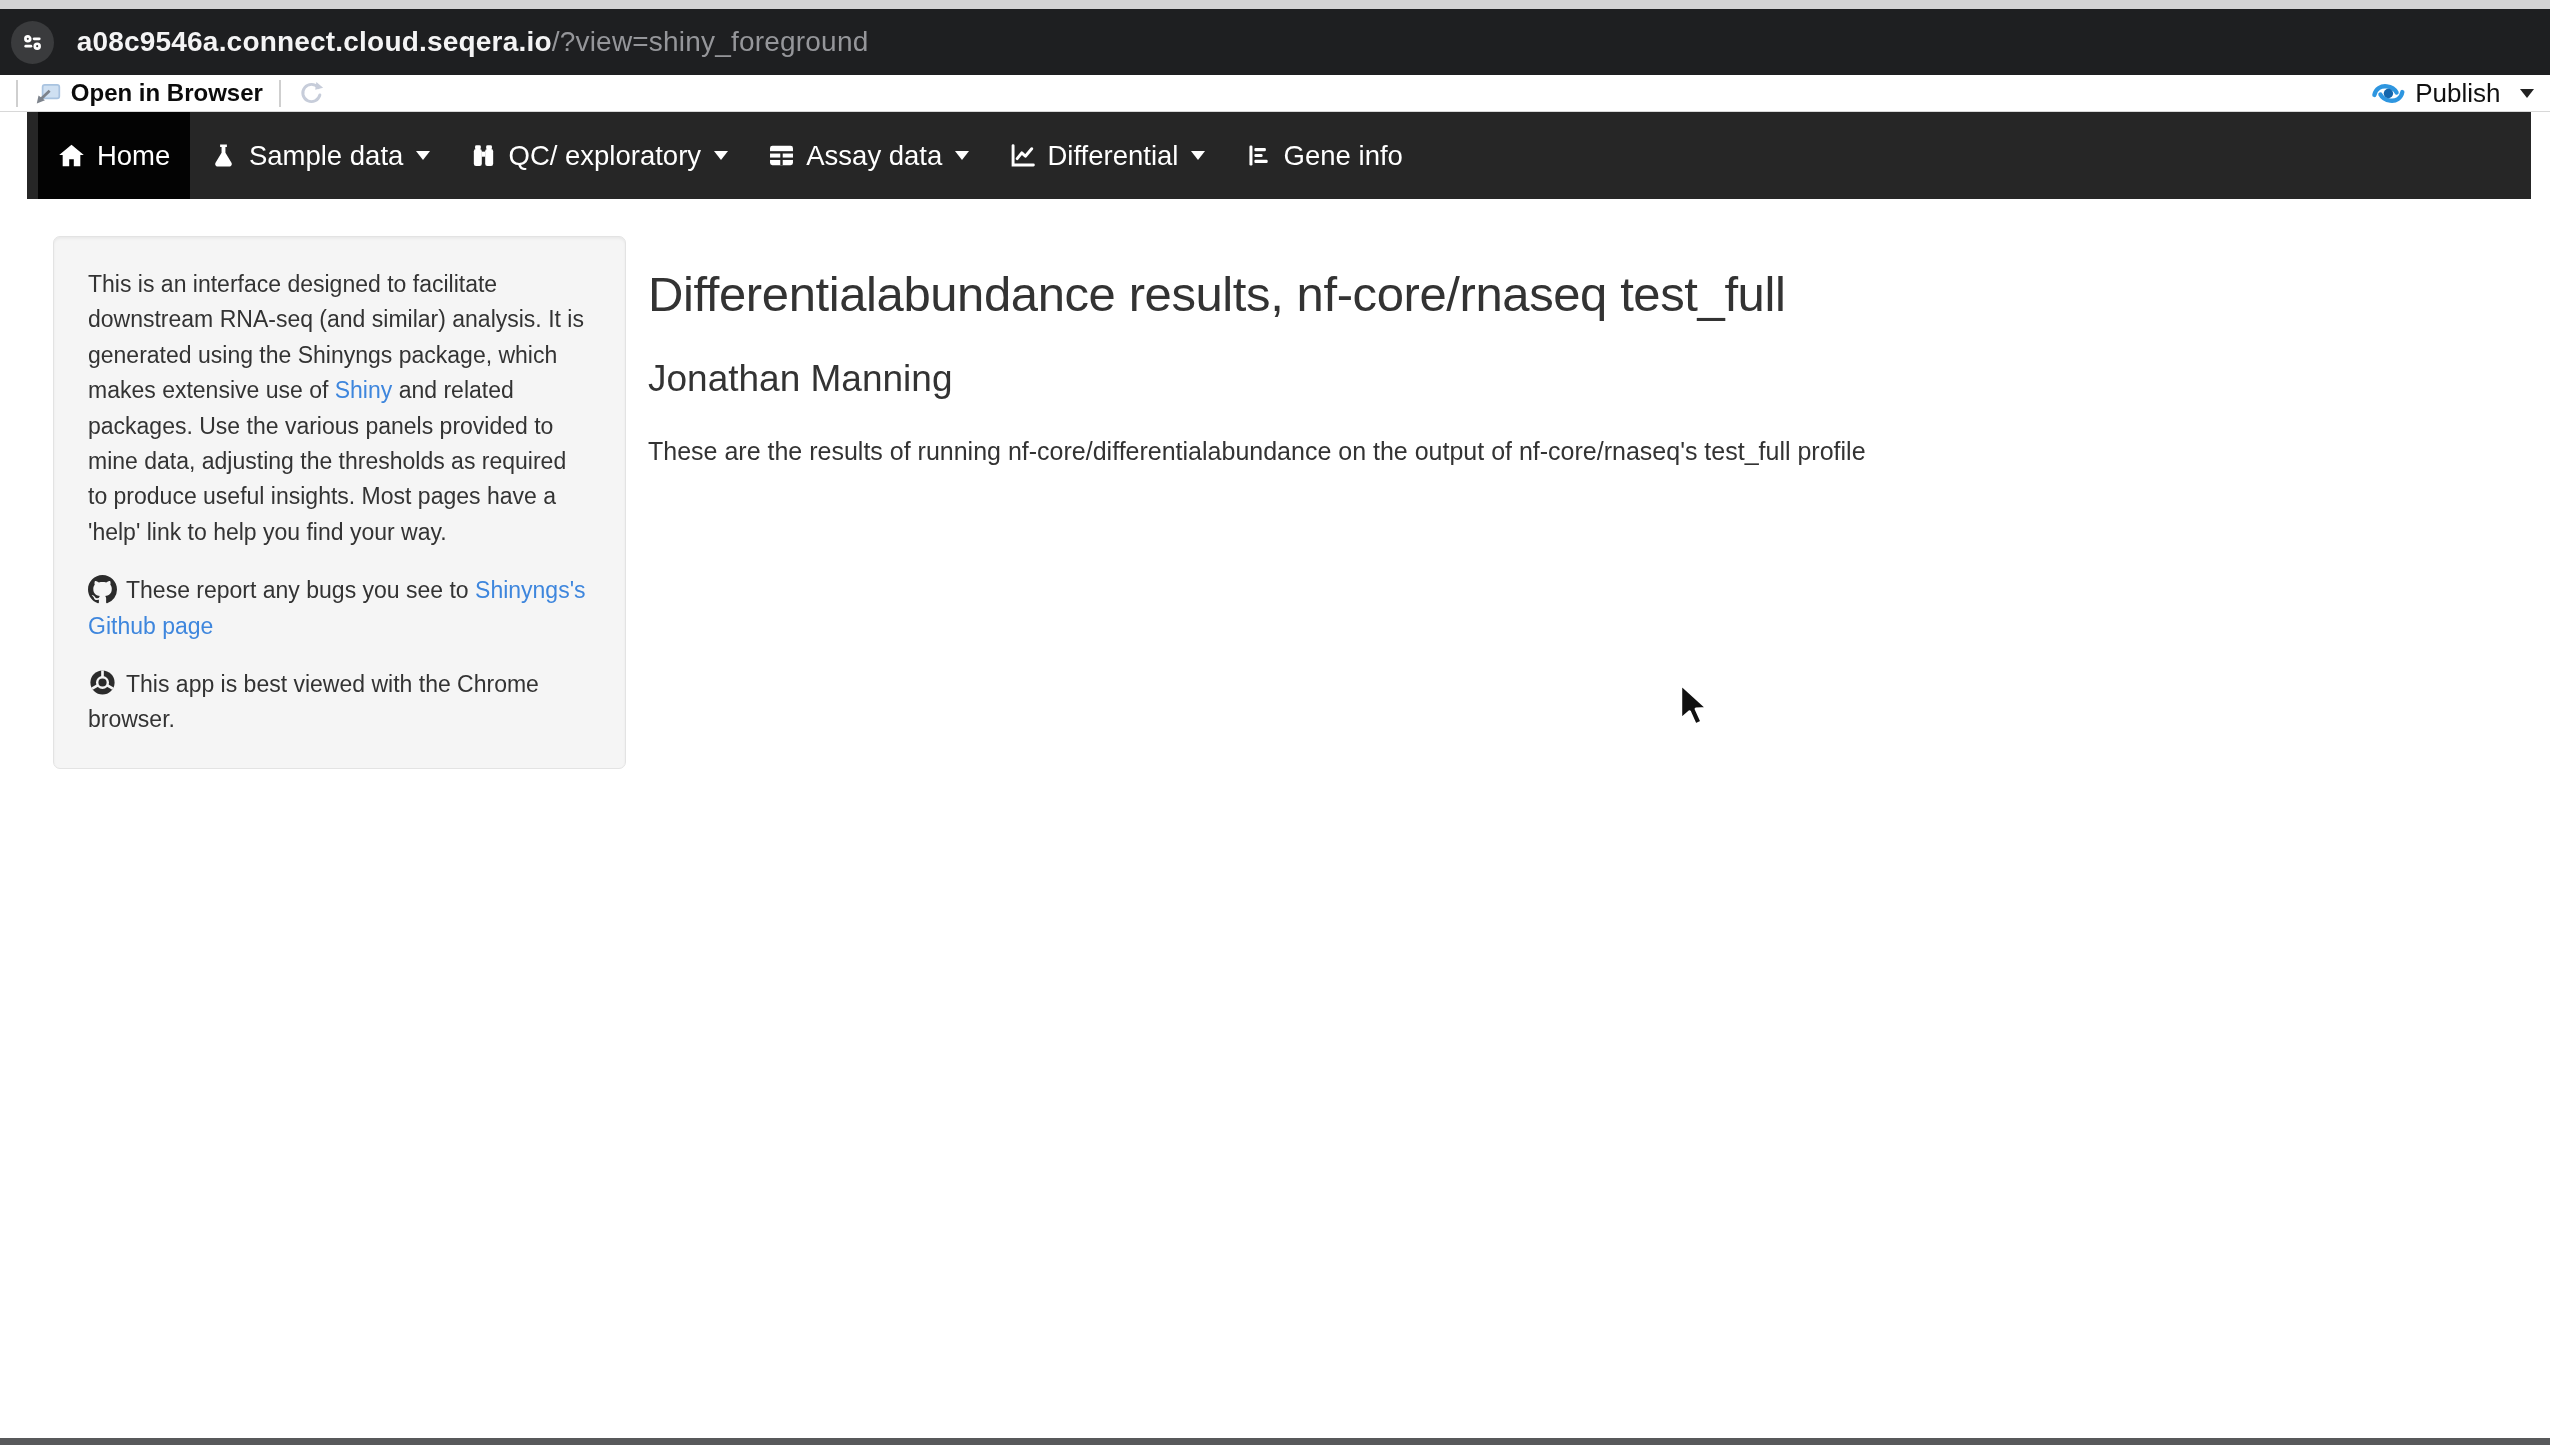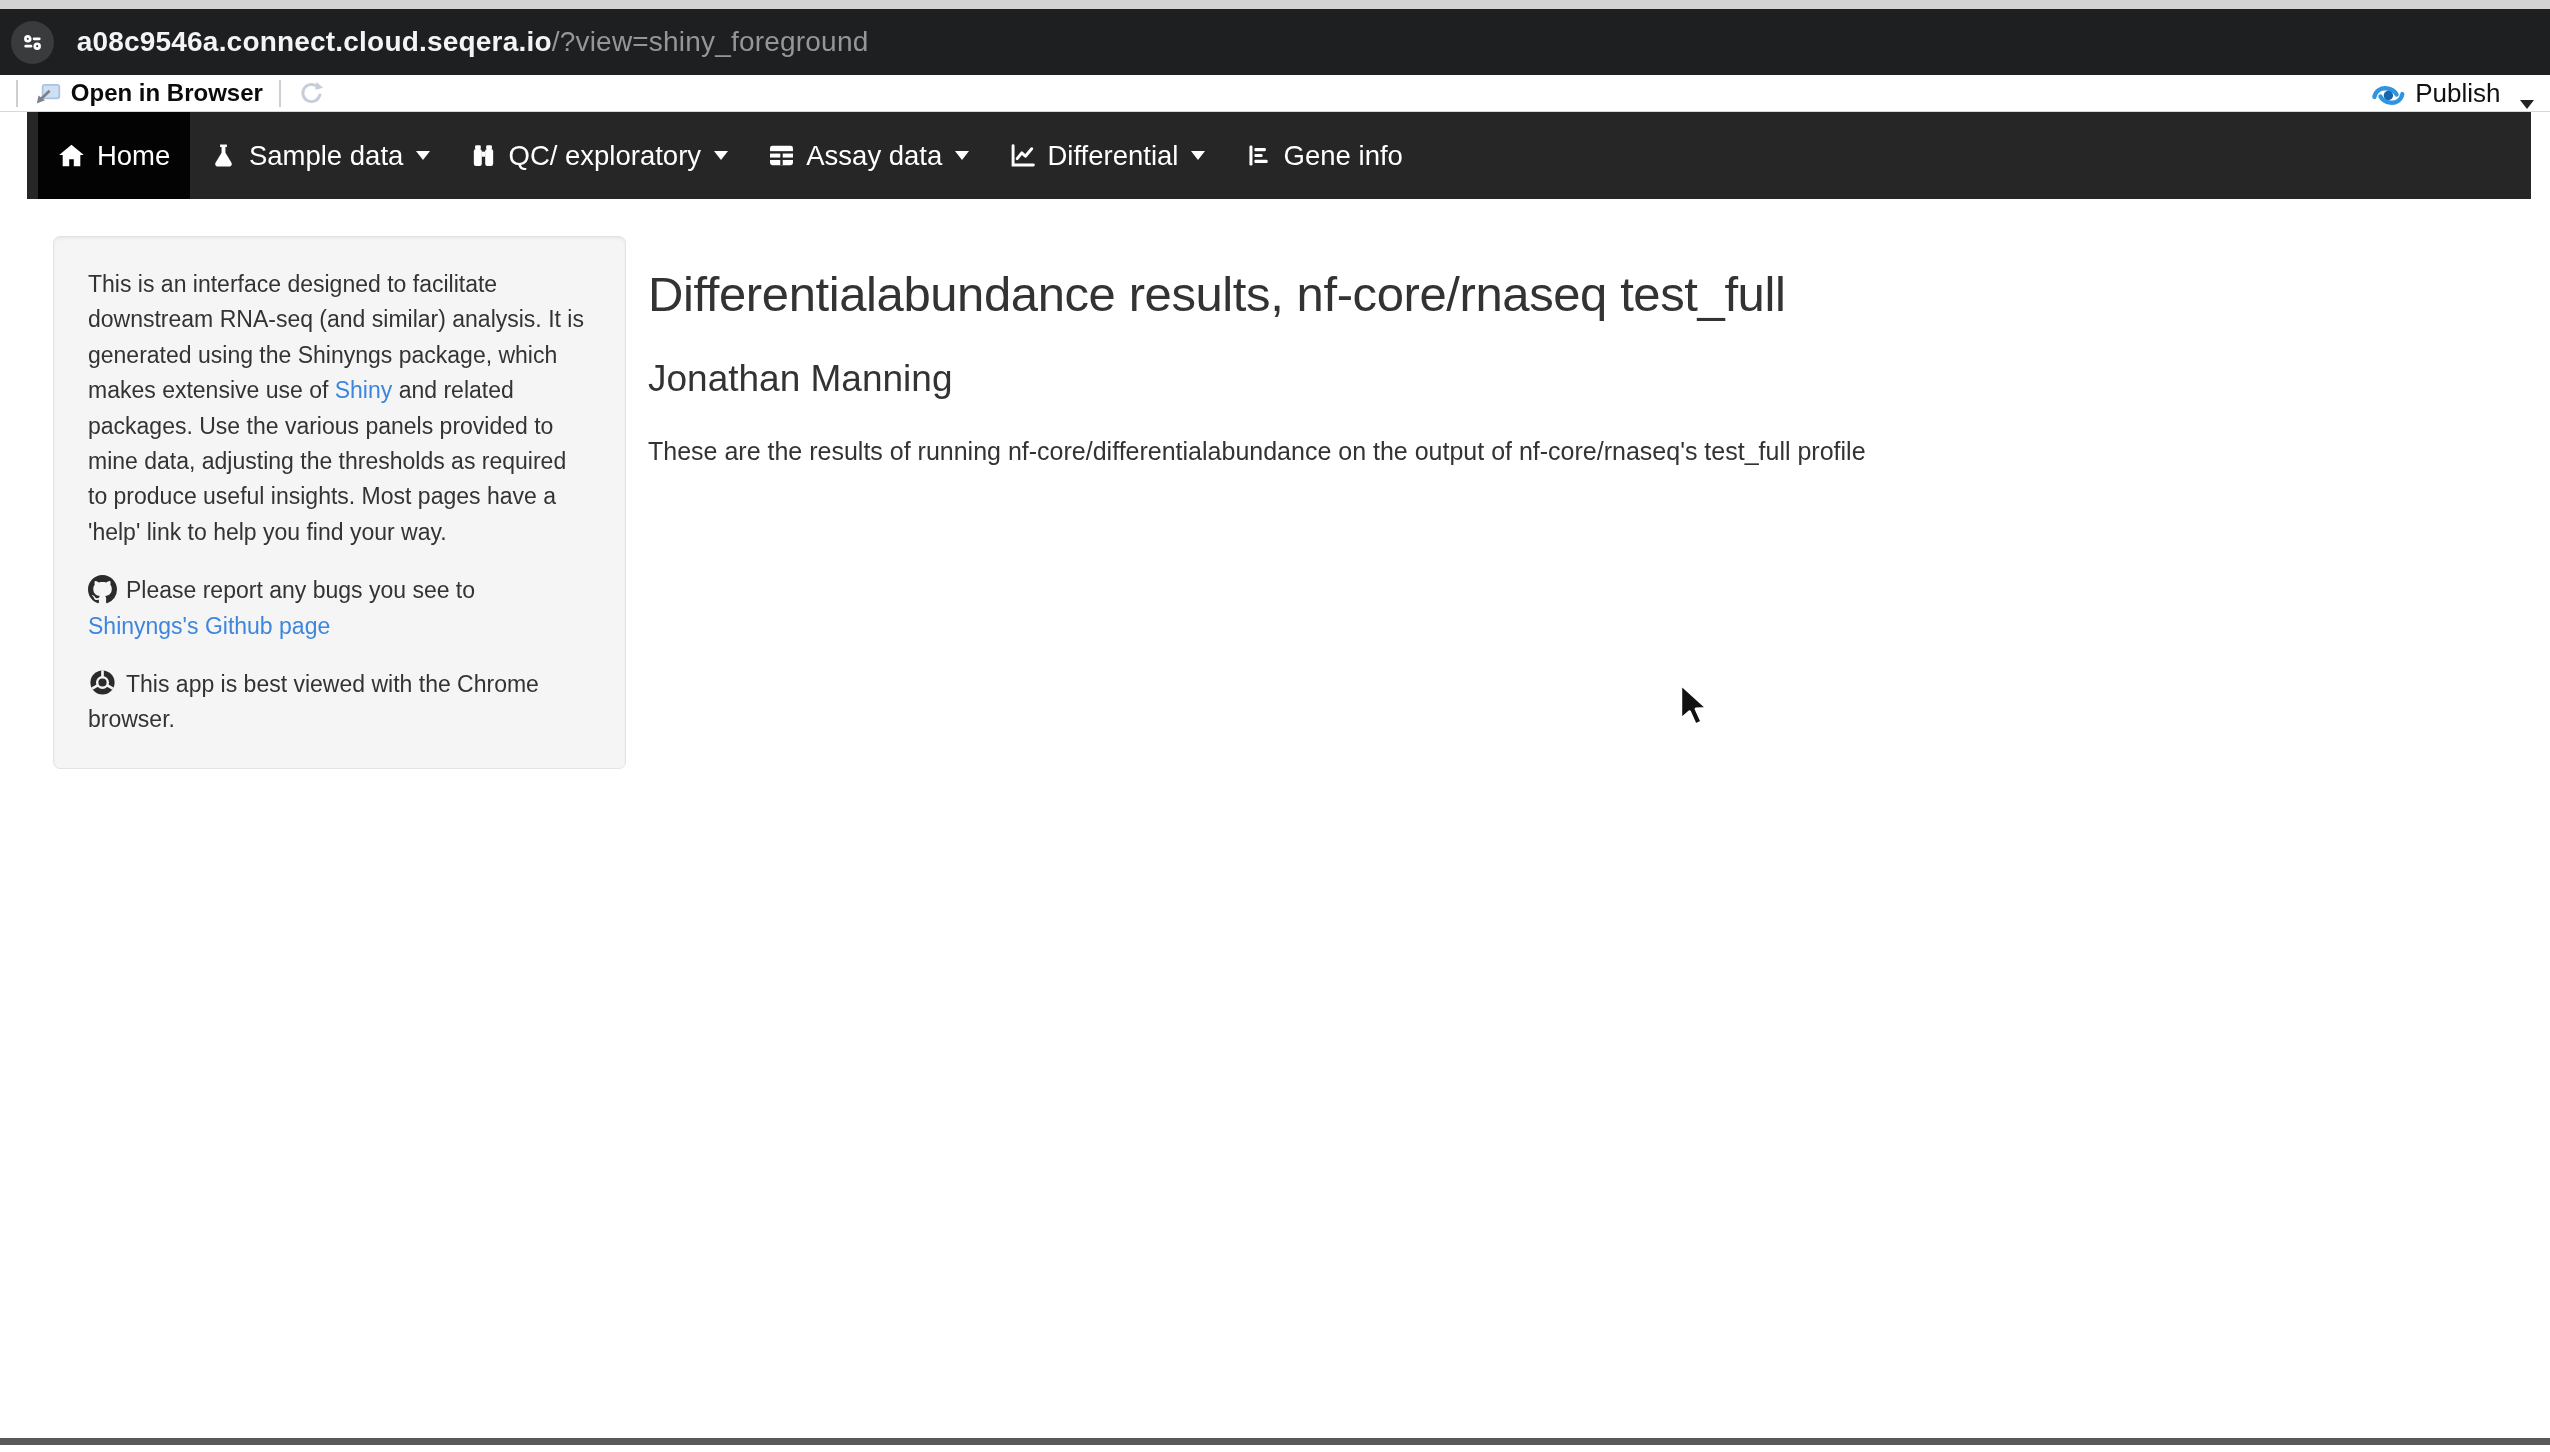--- a/index.html
+++ b/index.html
@@ -31,21 +31,21 @@
   .browser-toolbar{
     height:36px;background:#fff;border-bottom:1.8px solid #d8d8d8;
     display:flex;align-items:center;font-size:24px;
   }
   .app-url{color:#58585a;margin-left:12.4px;white-space:nowrap;}
   .tb-divider{width:1.8px;height:27px;background:#cfcfcf;margin:0 16px;flex:0 0 auto;}
   .open-icon svg{width:28px;height:27px;display:block;}
   .open-label{color:#0b0b0b;font-weight:600;margin-left:9px;white-space:nowrap;}
   .refresh-icon svg{width:28px;height:28px;display:block;}
   .tb-spacer{flex:1;}
-  .publish{display:flex;align-items:flex-end;margin-right:16px;cursor:default;}
+  .publish{display:flex;align-items:center;margin-right:16px;cursor:default;}
   .publish svg{width:39px;height:27px;display:block;margin-right:7px;}
   .publish-label{color:#111;font-size:26px;font-weight:500;}
   .caret{display:inline-block;width:0;height:0;border-left:8px solid transparent;border-right:8px solid transparent;border-top:9.8px solid currentColor;}
   .publish-caret{color:#222;margin-left:19.5px;border-left-width:7px;border-right-width:7px;border-top-width:9px;}
 
   
   .navbar{
     margin:0 19.5px 0 27px;height:87px;background:var(--navbar-bg,#262626);
     display:flex;align-items:stretch;color:#fff;overflow:hidden;white-space:nowrap;
   }
@@ -205,21 +205,21 @@
 
     <aside class="well">
       <p>
         <span>This is an interface designed to facilitate downstream RNA-seq (and similar) analysis. It is generated using the Shinyngs package, which makes extensive use of </span><a>Shiny</a><span> and related packages. Use the various panels provided to mine data, adjusting the thresholds as required to produce useful insights. Most pages have a 'help' link to help you find your way.</span>
       </p>
       <p>
         <span class="inline-ic">
           <svg viewBox="0 0 16 16">
             <path fill="#2b2b2b" d="M8 0C3.58 0 0 3.58 0 8c0 3.54 2.29 6.53 5.47 7.59.4.07.55-.17.55-.38 0-.19-.01-.82-.01-1.49-2.01.37-2.53-.49-2.69-.94-.09-.23-.48-.94-.82-1.13-.28-.15-.68-.52-.01-.53.63-.01 1.08.58 1.23.82.72 1.21 1.87.87 2.33.66.07-.52.28-.87.51-1.07-1.78-.2-3.64-.89-3.64-3.95 0-.87.31-1.59.82-2.15-.08-.2-.36-1.02.08-2.12 0 0 .67-.21 2.2.82.64-.18 1.32-.27 2-.27s1.36.09 2 .27c1.53-1.04 2.2-.82 2.2-.82.44 1.1.16 1.92.08 2.12.51.56.82 1.27.82 2.15 0 3.07-1.87 3.75-3.65 3.95.29.25.54.73.54 1.48 0 1.07-.01 1.93-.01 2.2 0 .21.15.46.55.38A8.012 8.012 0 0 0 16 8c0-4.42-3.58-8-8-8z"></path>
           </svg>
-        </span><span>Please report any bugs you see to </span><a>Shinyngs's Github page</a>
+        </span><span>These report any bugs you see to </span><a>Shinyngs's Github page</a>
       </p>
       <p>
         <span class="inline-ic">
           <svg viewBox="0 0 24 24">
             <circle cx="12" cy="12" r="10" fill="#2b2b2b"></circle>
             <line x1="12" y1="12" x2="12" y2="2" stroke="#f5f5f5" stroke-width="2.2"></line>
             <line x1="12" y1="12" x2="3.4" y2="17" stroke="#f5f5f5" stroke-width="2.2"></line>
             <line x1="12" y1="12" x2="20.6" y2="17" stroke="#f5f5f5" stroke-width="2.2"></line>
             <circle cx="12" cy="12" r="4.4" fill="#2b2b2b" stroke="#f5f5f5" stroke-width="2"></circle>
           </svg>

